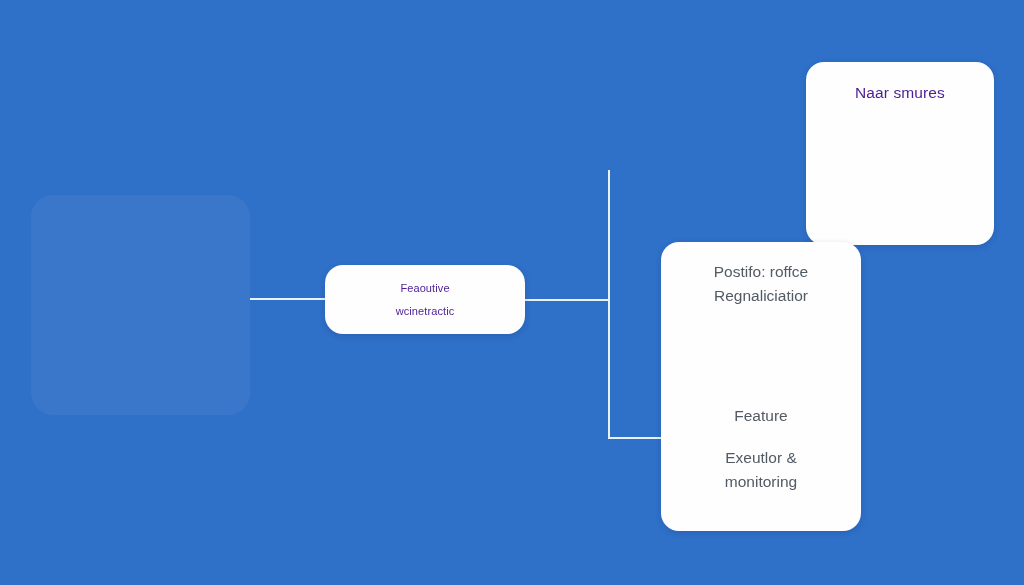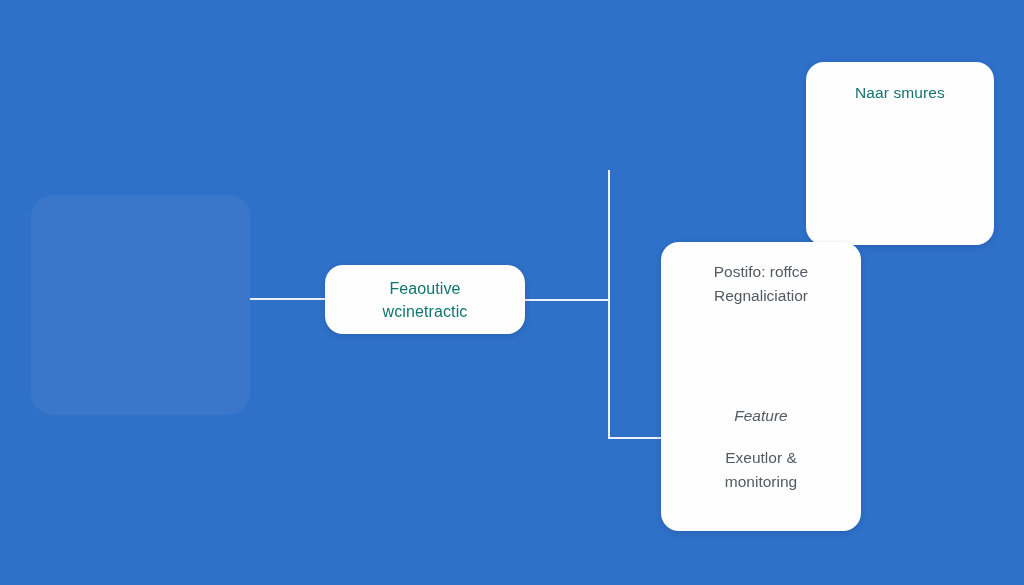--- a/index.html
+++ b/index.html
@@ -45,37 +45,37 @@
 
   
   .card {
     position: absolute;
     background: #fefefe;
     border-radius: 18px;
     box-sizing: border-box;
     box-shadow: 0 2px 6px rgba(10, 40, 90, 0.18);
   }
   .card-text {
-    color: #0f766e;
+    color: #4c1d95;
     text-align: center;
     letter-spacing: .1px;
   }
 
   
   #card-process {
     left: 325px;
     top: 265px;
     width: 200px;
     height: 69px;
     display: flex;
     align-items: center;
     justify-content: center;
   }
   #card-process .card-text {
-    font-size: 16px;
+    font-size: 11px;
     line-height: 23px;
     width: 160px;
   }
 
   
   #card-note {
     left: 806px;
     top: 62px;
     width: 188px;
     height: 183px;
@@ -98,21 +98,20 @@
     color: #525a63;
     text-align: center;
     font-size: 15.5px;
     line-height: 24px;
   }
   #card-detail .row-title {
     margin: 0 10px;
   }
   #card-detail .row-mid {
     margin-top: 96px;
-    font-style: italic;
   }
   #card-detail .row-bottom {
     margin-top: 18px;
   }
 </style>
 </head>
 <body>
 
 <div id="canvas">
 

